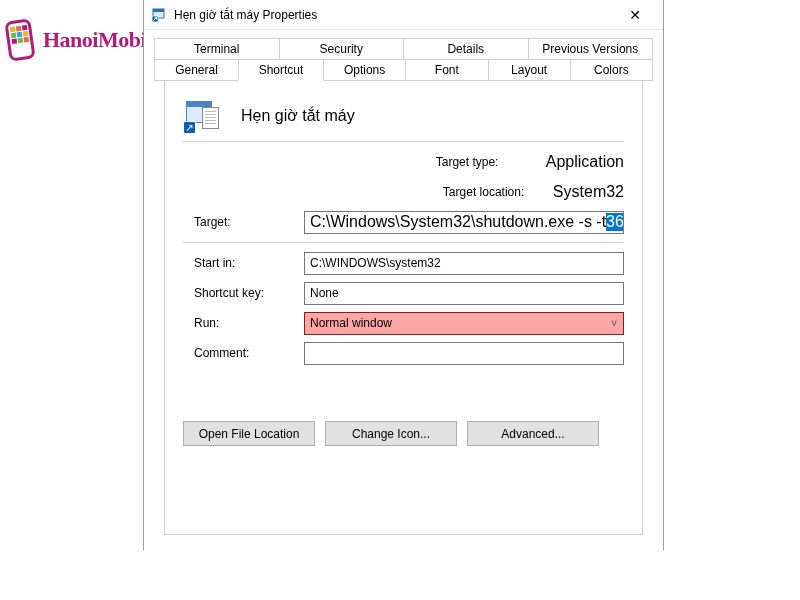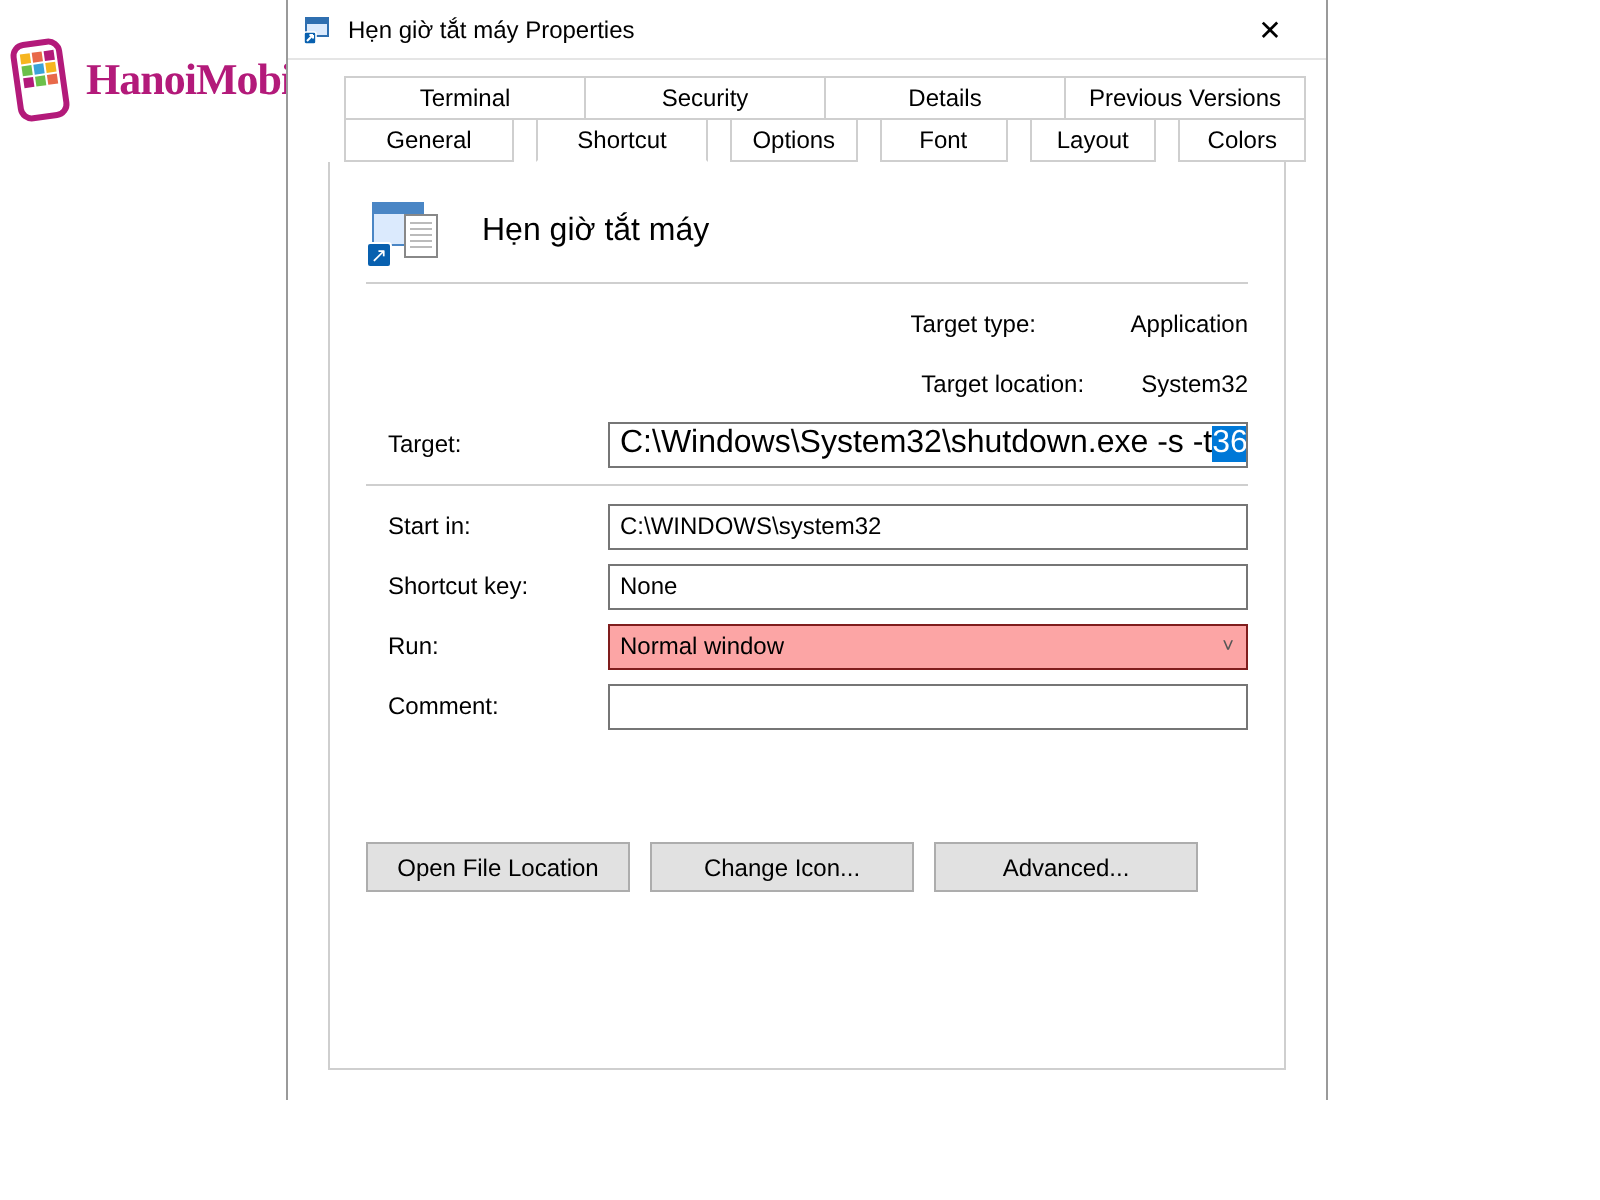--- a/index.html
+++ b/index.html
@@ -99,27 +99,27 @@
 .tab {
   flex:1;
   height:22px;
   display:flex;align-items:center;justify-content:center;
   border:1px solid #cfcfcf;
   background:#fff;
   font-size:12px;
   color:#000;
   margin-left:-1px;
 }
-.tab:first-child{margin-left:18px}
+.tab:first-child{margin-left:0}
 .tab.active {
   background:#fff;
   border-bottom:1px solid #fff;
   position:relative;
 }
-.tab-row.row2 { margin-top:-1px;gap:12px; }
+.tab-row.row2 { margin-top:-1px; }
 .tab.spacer-general{flex:0 0 85px}
 .tab.shortcut{flex:0 0 86px}
 
 .panel {
   border:1px solid #cfcfcf;
   border-top:none;
   margin:0 10px;
   padding:10px 18px 14px 18px;
   min-height:454px;
 }
@@ -149,21 +149,21 @@
 }
 .header-name{font-size:16px;color:#000}
 
 .divider{height:1px;background:#cfcfcf;margin:8px 0}
 
 .prop-row{
   display:flex;align-items:center;
   margin:6px 0;min-height:24px;justify-content:flex-end;
 }
 .prop-label{width:110px;font-size:12px;color:#000}
-.prop-value{font-size:12px;color:#000}
+.prop-value{font-size:16px;color:#000}
 
 input.field, .select-wrap, .select {
   font-family:inherit;font-size:12px;
 }
 input.field{
   height:23px;border:1px solid #767676;
   padding:0 5px;background:#fff;color:#000;width:320px;
 }
 
 .target-input-wrap{position:relative;width:320px;height:23px;border:1px solid #767676;background:#fff;padding:0 5px;display:flex;align-items:center;overflow:hidden}

